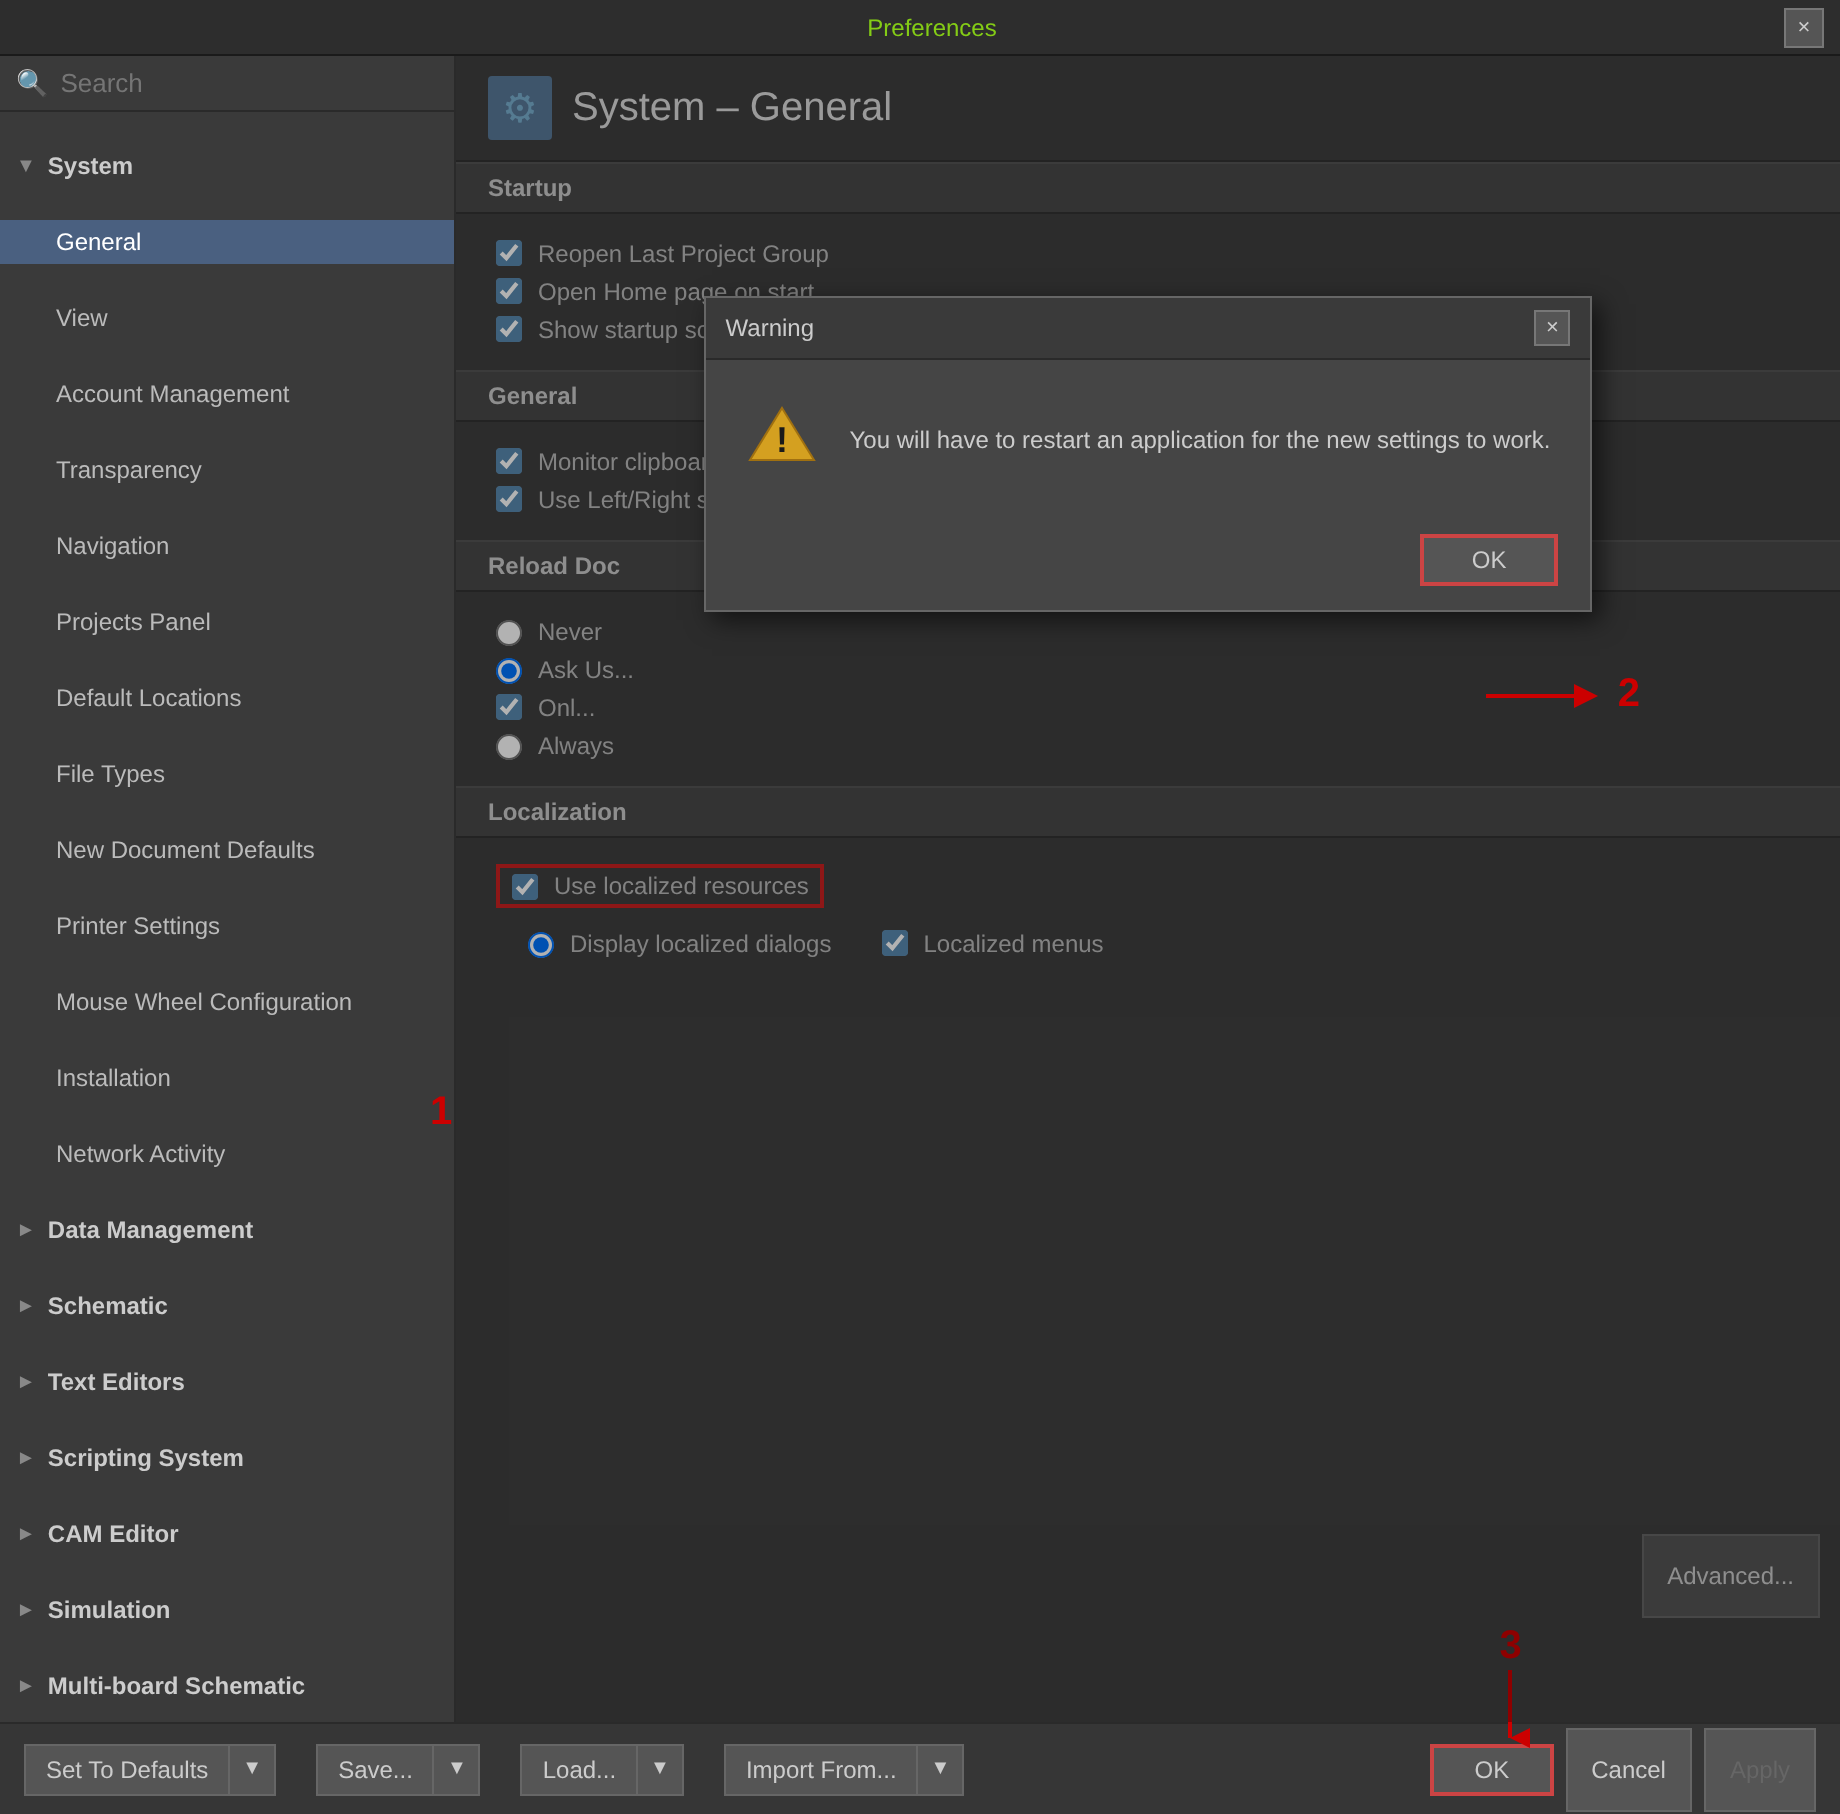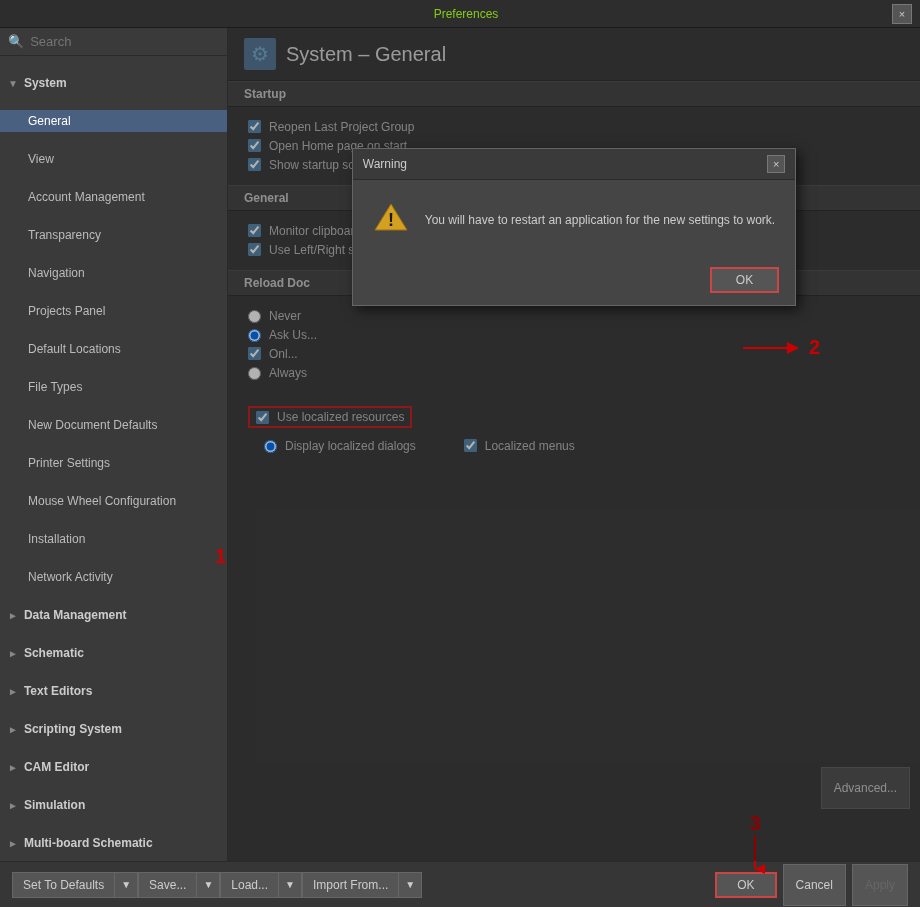--- a/index.html
+++ b/index.html
@@ -155,21 +155,21 @@
     .bottom-bar {
       display: flex;
       align-items: center;
       padding: 8px 12px;
       background: #363636;
       border-top: 1px solid #2a2a2a;
       justify-content: space-between;
       height: 46px;
     }
 
-    .bottom-left { display: flex; gap: 0; }
+    .bottom-left { display: flex; gap: 20px; }
     .bottom-right { display: flex; gap: 6px; align-items: center; }
 
     .btn {
       padding: 20px 12px;
       background: #555;
       border: 1px solid #666;
       color: #ccc;
       cursor: pointer;
       font-size: 12px;
       height: 26px;
@@ -438,28 +438,29 @@
         <div class="checkbox-row">
           <input type="checkbox" id="only" checked="" style="">
           <label for="only">Onl...</label>
         </div>
         <div class="radio-row">
           <input type="radio" name="reload" id="always" style="">
           <label for="always">Always</label>
         </div>
       </div>
 
+      <div class="section-header">Localization</div>
       <div class="section-content">
         <div class="checkbox-row">
           <span class="red-outline">
             <input type="checkbox" id="uselocalized" checked="" style="">
             <label for="uselocalized">Use localized resources</label>
           </span>
         </div>
-        <div style="display:flex; align-items:center; gap:48px; margin-top:6px; padding-left:16px;">
+        <div style="display:flex; align-items:center; gap:25px; margin-top:6px; padding-left:16px;">
           <div class="radio-row">
             <input type="radio" name="localdisplay" id="displaydialogs" checked="" style="">
             <label for="displaydialogs">Display localized dialogs</label>
           </div>
           <div class="checkbox-row">
             <input type="checkbox" id="localmenus" checked="" style="">
             <label for="localmenus">Localized menus</label>
           </div>
         </div>
       </div>

